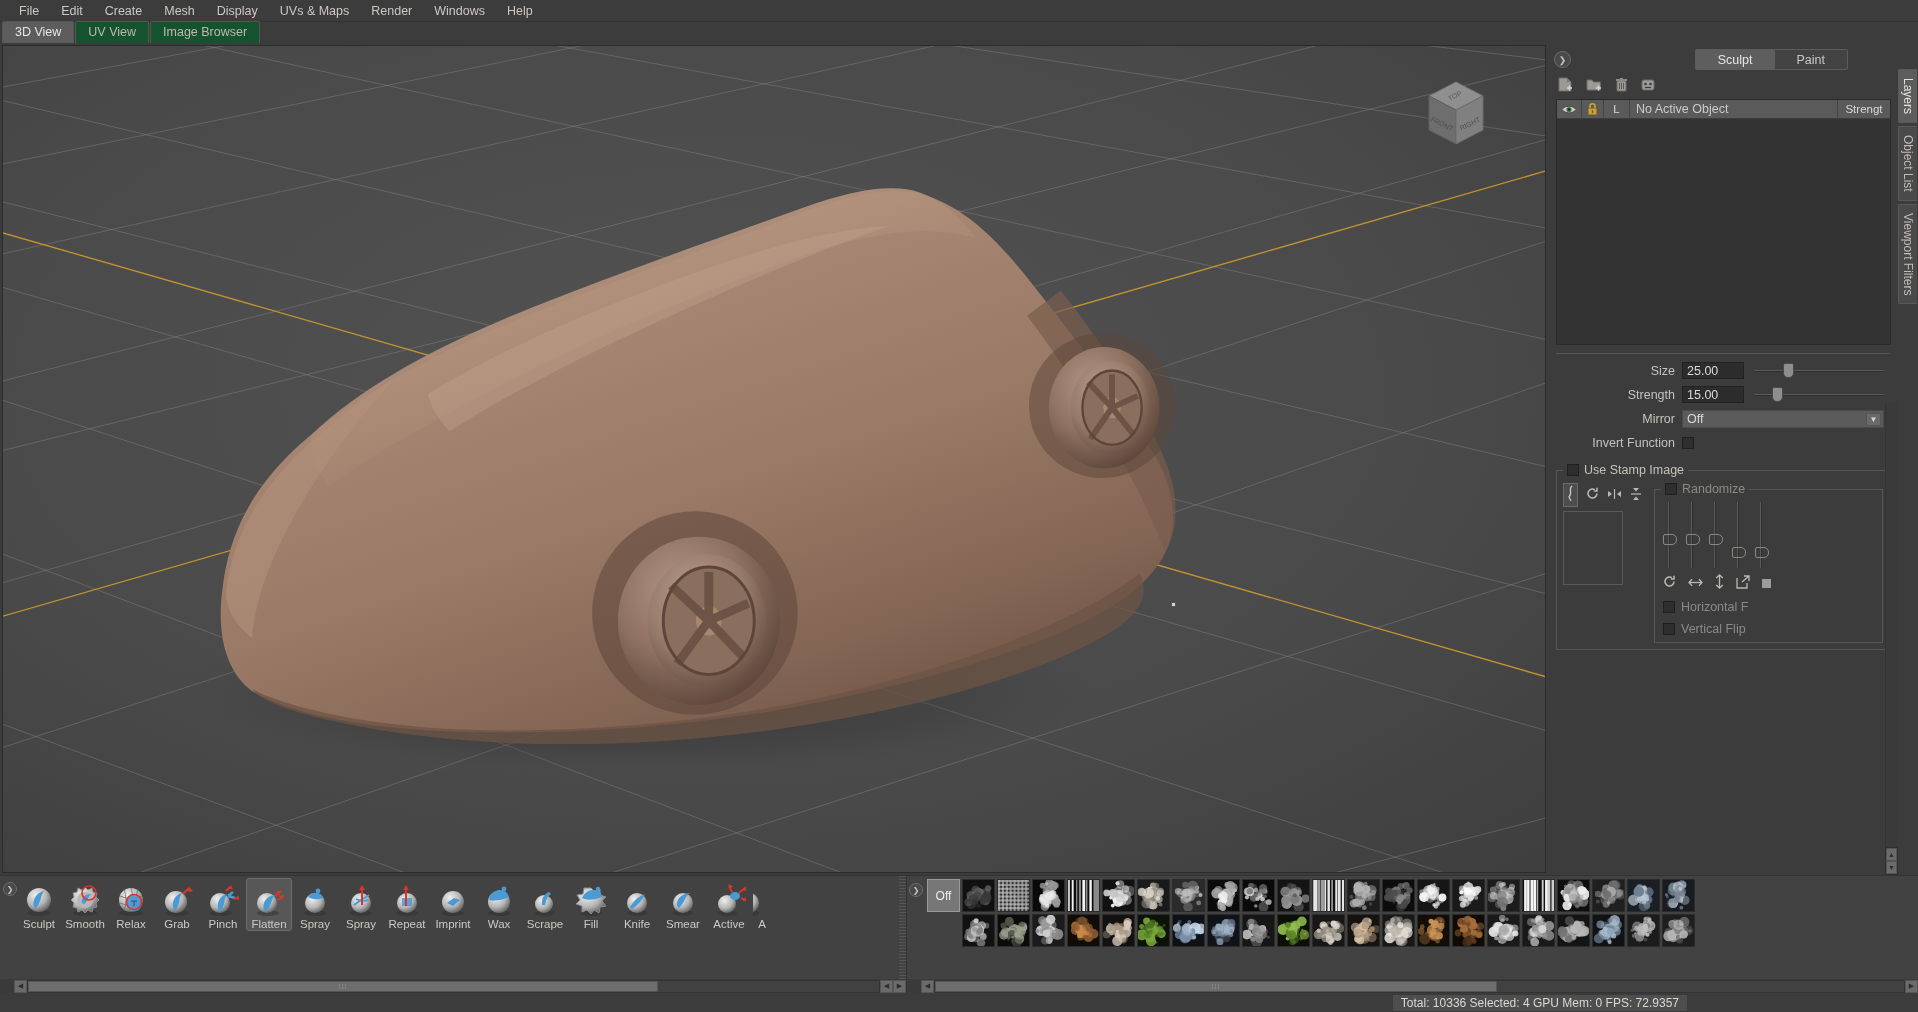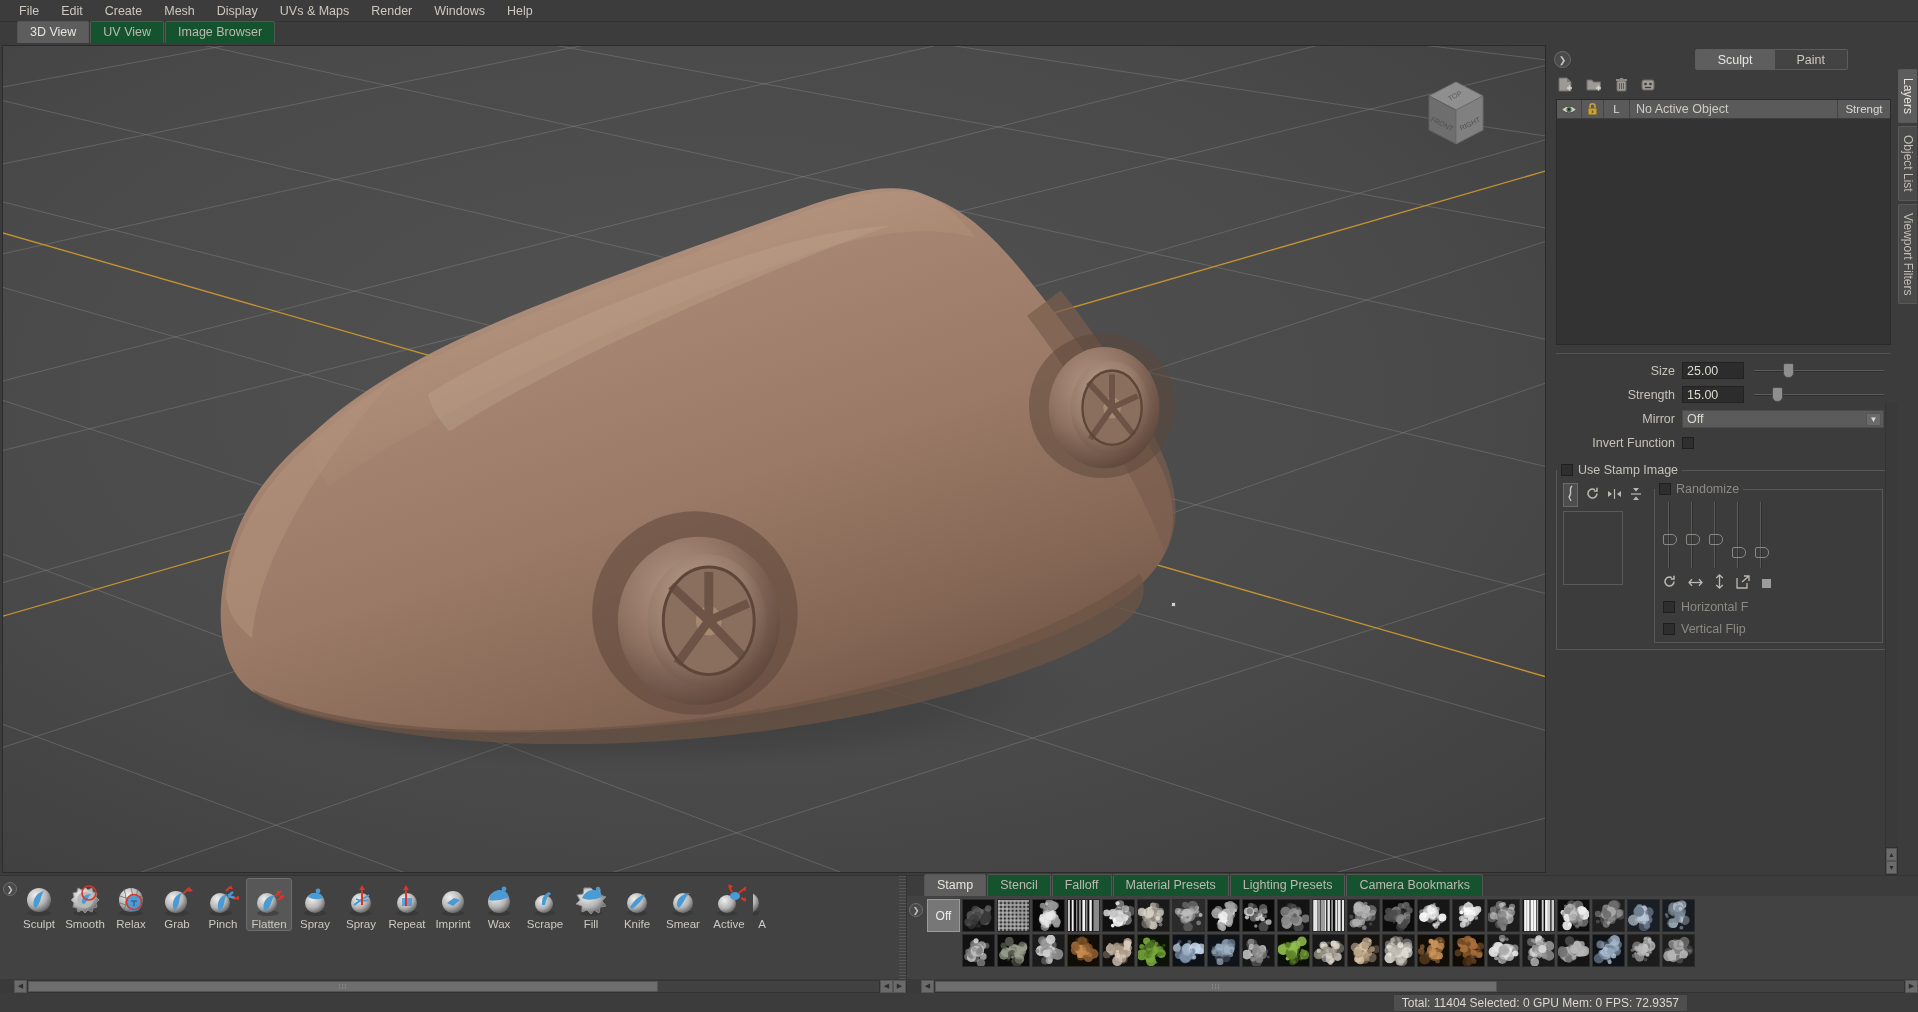--- a/index.html
+++ b/index.html
@@ -19,21 +19,21 @@
     height: 22px; background: #3c3c3c;
     display: flex; align-items: center;
     padding-left: 8px; gap: 0px;
     border-bottom: 1px solid #333;
   }
   .menubar .mi {
     padding: 3px 11px; color: #cdc8c0; font-size: 12.5px;
     cursor: default; line-height: 16px; white-space: nowrap;
   }
 
-  .tabstrip { height: 21px; background: #3c3c3c; display: flex; align-items: flex-end; padding-left: 2px; margin-left: 15px; }
+  .tabstrip { height: 21px; background: #3c3c3c; display: flex; align-items: flex-end; padding-left: 2px; }
   .tab {
     padding: 3px 12px 4px 12px; font-size: 12.5px; color: #bdb8b1;
     background: #14532d; border: 1px solid #555; border-bottom: none;
     margin-right: 1px; border-radius: 2px 2px 0 0; line-height: 14px;
     white-space: nowrap; cursor: default;
   }
   .tab.active { background: #5d5d5d; color: #e8e4de; }
 
   
   #app { display: flex; flex-direction: column; height: 1012px; width: 1918px; }
@@ -113,21 +113,21 @@
     border:1px solid #555; display:flex;align-items:center;justify-content:center;font-size:8px;
   }
   .chk { width:12px;height:12px;background:#2e2e2e;border:1px solid #1f1f1f; display:inline-block; flex:none;}
   .chk.on { background:#2e2e2e; position:relative;}
   .chk.on::after{
     content:"✔"; position:absolute; left:0px; top:-3px; font-size:12px; color:#e4e0da;
   }
 
   .groupbox { border:1px solid #575757; margin:8px 8px 0 8px; padding:8px 6px 6px 6px; position:relative;}
   .groupbox > .gb-title {
-    position:absolute; top:-8px; left:0; background:#3c3c3c; padding:0 4px;
+    position:absolute; top:-8px; left:6px; background:#3c3c3c; padding:0 4px;
     display:flex; align-items:center; gap:5px; font-size:12.5px; color:#c6c2bb; white-space:nowrap;
   }
   .groupbox.dim > .gb-title { color:#8d8a85; }
   .dim-text { color:#8d8a85; }
 
   .stamp-preview { width:60px; height:74px; background:#3c3c3c; border:1px solid #5a5a5a; }
   .vsliders { display:flex; gap:11px; padding-top:4px;}
   .vslider { width:12px; height:66px; position:relative;}
   .vslider .vtrack { position:absolute; left:5px; top:0; bottom:0; width:2px; background:#2f2f2f; border-left:1px solid #5b5b5b;}
   .vslider .vknob { position:absolute; left:0px; width:14px; height:11px; border:1.5px solid #8b8883; border-radius:2px 5px 5px 2px;}
@@ -808,28 +808,20 @@
           <div class="hthumb" style="left:0;width:74%;">
             <div class="grip">⁞⁞⁞</div>
           </div>
         </div>
         <div class="hbtn">◀</div>
         <div class="hbtn">▶</div>
       </div>
     </div>
 
     <div id="bd-right">
-      <div class="tabstrip" style="height:20px;">
-        <div class="tab active">Stamp</div>
-        <div class="tab">Stencil</div>
-        <div class="tab">Falloff</div>
-        <div class="tab">Material Presets</div>
-        <div class="tab">Lighting Presets</div>
-        <div class="tab">Camera Bookmarks</div>
-      </div>
 
       <div class="stampgrid">
         <div style="display:flex;">
           <div style="width:18px;padding-top:4px;padding-left:2px;">
             <div class="collapse-arrow" style="margin-left:0;width:14px;height:14px;font-size:8px;">❯</div>
           </div>
           <div style="flex:1 1 auto;min-width:0;overflow:hidden;">
             <div class="stamprow" id="stamp-row-1">
                 <div class="stampcell off">Off</div>
                 <div class="stampcell" title="noise-dark" style="background: rgb(17, 17, 17);"><svg viewBox="0 0 32 32" width="31" height="31">
@@ -2288,15 +2280,15 @@
           <div class="hthumb" style="left:0;width:58%;">
             <div class="grip">⁞⁞⁞</div>
           </div>
         </div>
         <div class="hbtn">▶</div>
       </div>
     </div>
   </div>
 
   <div id="statusbar">
-    <div id="statustext">Total: 11404  Selected: 0 GPU Mem: 0  FPS: 72.9357</div>
+    <div id="statustext">Total: 10336  Selected: 4 GPU Mem: 0  FPS: 72.9357</div>
   </div>
 </div>
 
 </body></html>

